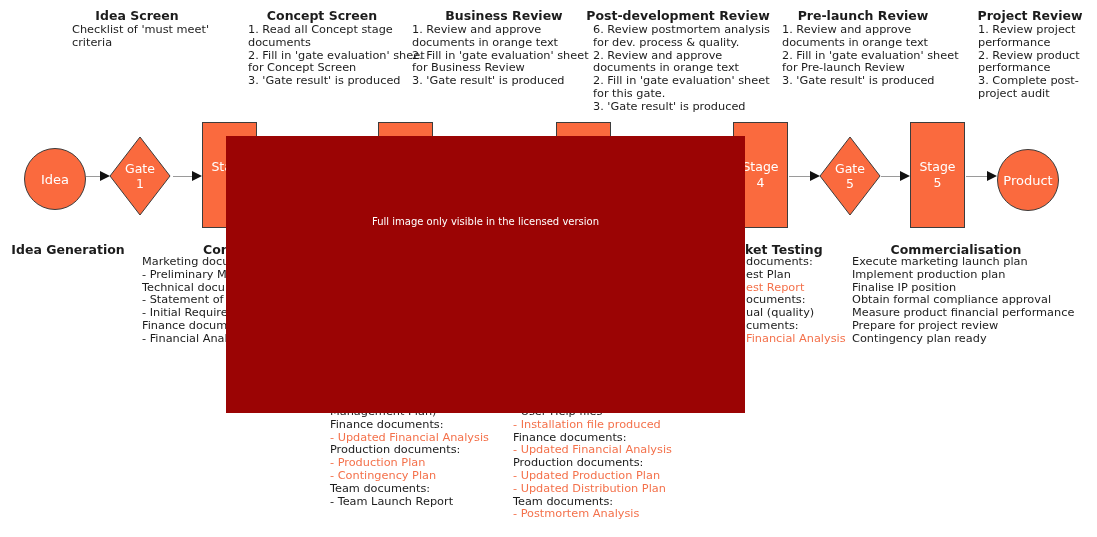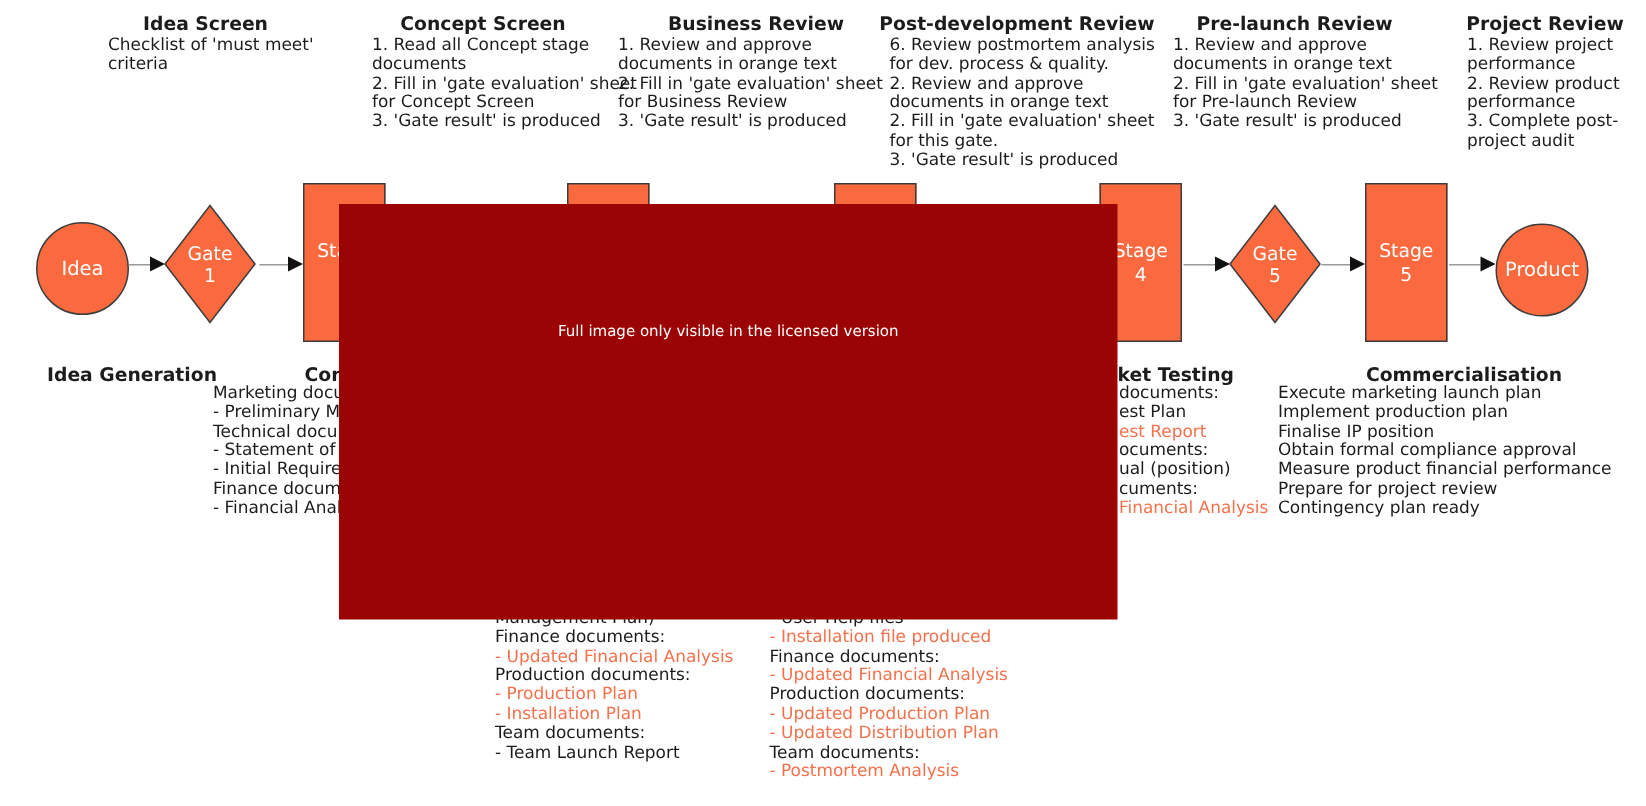--- a/index.html
+++ b/index.html
@@ -8,21 +8,21 @@
     font-family:"DejaVu Sans", "Liberation Sans", sans-serif;
     overflow:hidden;
     padding-left:20px;
     --orange:#FA6A3E; --border:#3C3C3C; --docorange:#F4714B;
     --dark:#1C1C1C; --gray:#9A9A9A; --ahead:#111111; --wmred:#9B0404;
   }
   .th { position:absolute; top:8px; transform:translateX(-50%); font-weight:bold;
         font-size:12.5px; white-space:nowrap; color:var(--dark); }
   .tb { position:absolute; top:24px; font-size:11.3px; line-height:12.8px; color:var(--dark); }
   .bh-c { position:absolute; top:242px; transform:translateX(-50%); font-weight:bold;
-        font-size:12.5px; white-space:nowrap; color:var(--dark);margin-left:20px; }
+        font-size:12.5px; white-space:nowrap; color:var(--dark); }
   .bh-l { position:absolute; top:242px; font-weight:bold; font-size:12.5px;
         white-space:nowrap; color:var(--dark); }
   .bb { position:absolute; top:256px; font-size:11.3px; line-height:12.8px; color:var(--dark); }
   .oc { position:absolute; top:406px; font-size:11.3px; line-height:12.8px; color:var(--dark); }
   .ln { white-space:nowrap; }
   .ln-orange { color:var(--docorange); }
   .circle { position:absolute; width:60px; height:60px; border-radius:50%;
         background:var(--orange); border:1px solid var(--border);
         display:flex; align-items:center; justify-content:center;
         color:#fff; font-size:13px; }
@@ -180,21 +180,21 @@
       <div class="ln">Finance documen</div>
       <div class="ln">- Financial Analys</div>
     </div>
 
   <div class="bh-l" style="left:745px">ket Testing</div>
   <div class="bb" style="left:746px">
       <div class="ln">documents:</div>
       <div class="ln">est Plan</div>
       <div class="ln ln-orange">est Report</div>
       <div class="ln">ocuments:</div>
-      <div class="ln">ual (position)</div>
+      <div class="ln">ual (quality)</div>
       <div class="ln">cuments:</div>
       <div class="ln ln-orange">Financial Analysis</div>
     </div>
 
   <div class="bh-c" style="left:956px">Commercialisation</div>
   <div class="bb" style="left:852px">
       <div class="ln">Execute marketing launch plan</div>
       <div class="ln">Implement production plan</div>
       <div class="ln">Finalise IP position</div>
       <div class="ln">Obtain formal compliance approval</div>
@@ -202,21 +202,21 @@
       <div class="ln">Prepare for project review</div>
       <div class="ln">Contingency plan ready</div>
     </div>
 
   <div class="oc" style="left:330px">
       <div class="ln">Management Plan)</div>
       <div class="ln">Finance documents:</div>
       <div class="ln ln-orange">- Updated Financial Analysis</div>
       <div class="ln">Production documents:</div>
       <div class="ln ln-orange">- Production Plan</div>
-      <div class="ln ln-orange">- Installation Plan</div>
+      <div class="ln ln-orange">- Contingency Plan</div>
       <div class="ln">Team documents:</div>
       <div class="ln">- Team Launch Report</div>
     </div>
   <div class="oc" style="left:513px">
       <div class="ln">- User Help files</div>
       <div class="ln ln-orange">- Installation file produced</div>
       <div class="ln">Finance documents:</div>
       <div class="ln ln-orange">- Updated Financial Analysis</div>
       <div class="ln">Production documents:</div>
       <div class="ln ln-orange">- Updated Production Plan</div>

